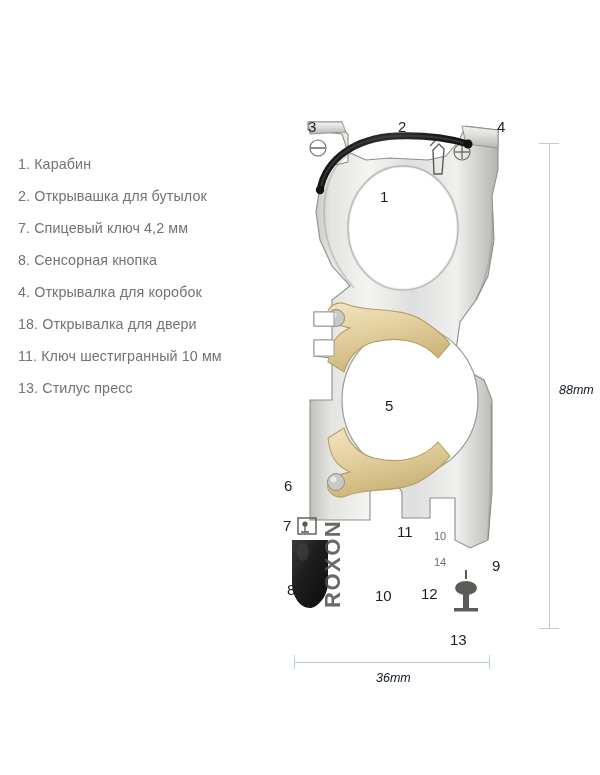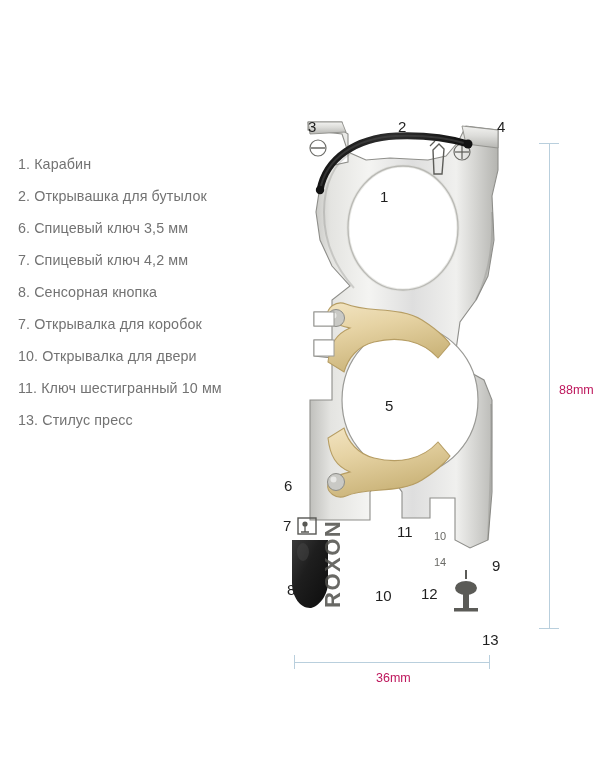--- a/index.html
+++ b/index.html
@@ -69,38 +69,38 @@
     background: #b9cfdd;
   }
   .dim-tick-v {
     position: absolute;
     width: 1px;
     background: #b9cfdd;
   }
   .dim-label {
     position: absolute;
     font-size: 12.5px;
-    color: #be185d;
+    color: #0f172a;
     background: #ffffff;
     padding: 2px 4px;
     line-height: 1;
     white-space: nowrap;
+    font-style: italic;
   }
 </style>
 </head>
 <body>
 
 <div id="feature-list">
   <div class="feature-item">1. Карабин</div>
   <div class="feature-item">2. Открывашка для бутылок</div>
-  <div class="feature-item">6. Спицевый ключ 3,5 мм</div>
   <div class="feature-item">7. Спицевый ключ 4,2 мм</div>
   <div class="feature-item">8. Сенсорная кнопка</div>
-  <div class="feature-item">7. Открывалка для коробок</div>
-  <div class="feature-item">10. Открывалка для двери</div>
+  <div class="feature-item">4. Открывалка для коробок</div>
+  <div class="feature-item">18. Открывалка для двери</div>
   <div class="feature-item">11. Ключ шестигранный 10 мм</div>
   <div class="feature-item">13. Стилус пресс</div>
 </div>
 
 <div id="product-stage">
 <svg id="product-svg" width="260" height="560" viewBox="0 0 260 560" xmlns="http://www.w3.org/2000/svg">
   <defs>
     <linearGradient id="steelH" x1="0" y1="0" x2="1" y2="0">
       <stop offset="0%" stop-color="#bdbdb9"></stop>
       <stop offset="12%" stop-color="#e4e4e1"></stop>
@@ -264,21 +264,21 @@
 <div class="callout" style="left:497px; top:119px;">4</div>
 <div class="callout" style="left:380px; top:189px;">1</div>
 <div class="callout" style="left:385px; top:398px;">5</div>
 <div class="callout" style="left:284px; top:478px;">6</div>
 <div class="callout" style="left:283px; top:518px;">7</div>
 <div class="callout" style="left:287px; top:582px;">8</div>
 <div class="callout" style="left:397px; top:524px;">11</div>
 <div class="callout" style="left:375px; top:588px;">10</div>
 <div class="callout" style="left:421px; top:586px;">12</div>
 <div class="callout" style="left:492px; top:558px;">9</div>
-<div class="callout" style="left:450px; top:632px;margin-left:32px;">13</div>
+<div class="callout" style="left:450px; top:632px;">13</div>
 
 <div>
   <div class="dim-tick-h" style="left:539px; top:143px; width:20px;"></div>
   <div class="dim-line-v" style="left:549px; top:143px; height:485px;"></div>
   <div class="dim-tick-h" style="left:539px; top:628px; width:20px;"></div>
   <div class="dim-label" style="left:555px; top:382px;">88mm</div>
 </div>
 
 <div>
   <div class="dim-tick-v" style="left:294px; top:655px; height:14px;"></div>

